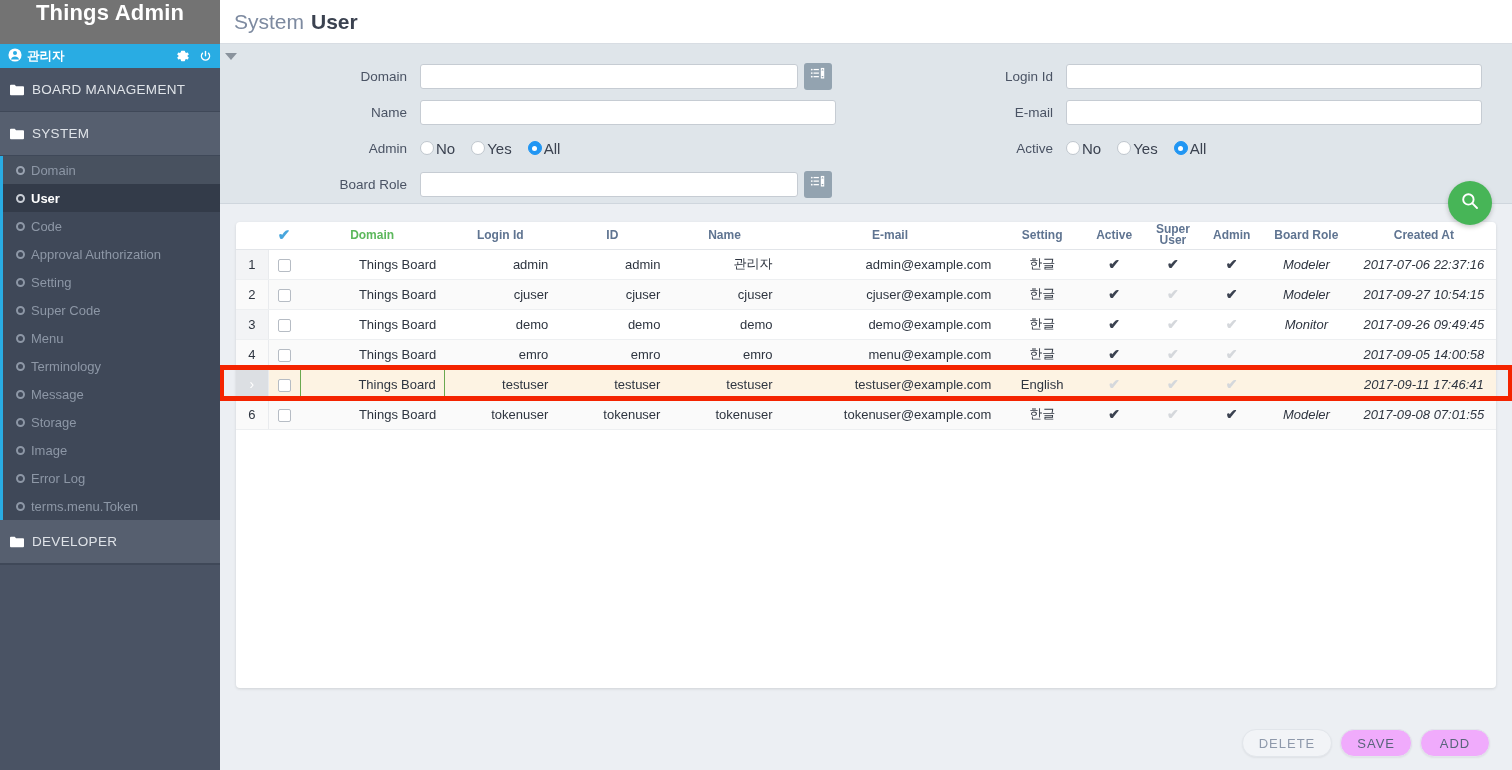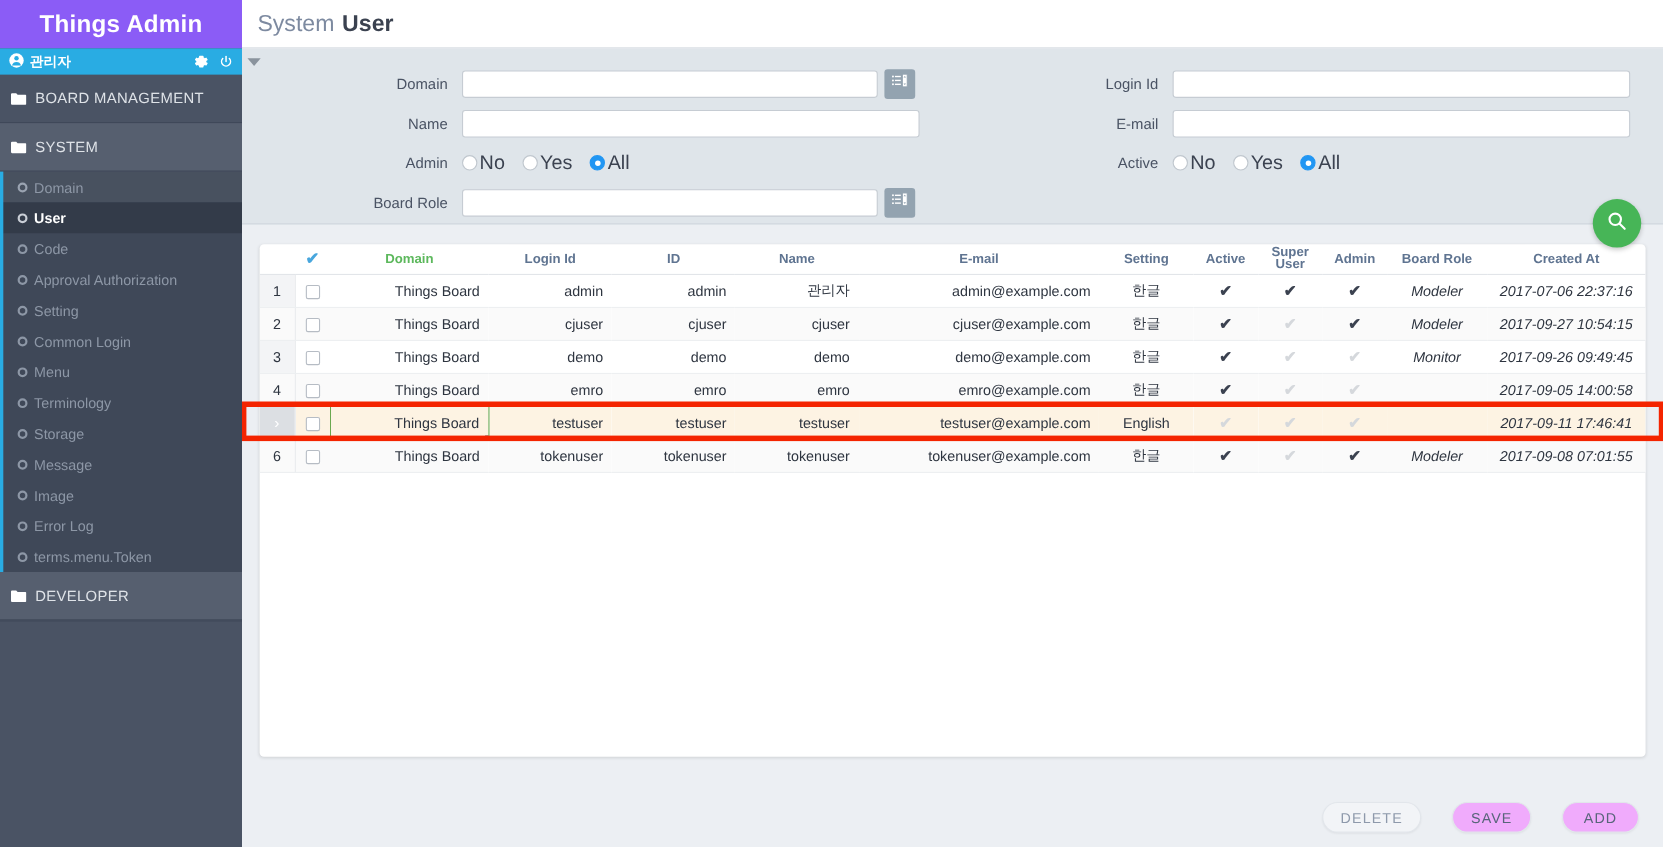--- a/index.html
+++ b/index.html
@@ -17,23 +17,23 @@
   .sidebar {
     width: 220px; height: 770px;
     background: #4a5364;
     flex: 0 0 220px;
     display: flex; flex-direction: column;
     position: relative;
     z-index: 5;
   }
   .brand {
     height: 44px;
-    background: #8b5cf6;
+    background: #737373;
     color: #ffffff;
-    display: flex; align-items: center; justify-content: center;
+    display: flex; justify-content: center;
     font-size: 22px; font-weight: bold;
     letter-spacing: .2px;
   }
   .userbar {
     height: 24px;
     background: #29ace3;
     color: #ffffff;
     display: flex; align-items: center;
     padding: 0 8px;
     font-size: 12.5px;
@@ -135,21 +135,21 @@
   .finput.w-long { width: 416px; }
   .lookup-btn {
     width: 28px; height: 27px;
     margin-left: 6px;
     background: #93a3b0;
     border-radius: 3px;
     display: flex; align-items: center; justify-content: center;
     cursor: pointer;
   }
   .radio-set { display: flex; align-items: center; gap: 0; }
-  .radio-opt { display: flex; align-items: center; margin-right: 16px; font-size: 18px; color: #3b4250; }
+  .radio-opt { display: flex; align-items: center; margin-right: 16px; font-size: 15px; color: #3b4250; }
   .rcircle {
     width: 14px; height: 14px; border-radius: 50%;
     background: #ffffff; border: 1px solid #c0c7ce;
     margin-right: 2px;
     display: flex; align-items: center; justify-content: center;
   }
   .rcircle.on { background: #2196f3; border-color: #2196f3; }
   .rcircle.on::after {
     content: ""; width: 5px; height: 5px; border-radius: 50%; background: #ffffff;
   }
@@ -246,21 +246,21 @@
     border: 5px solid #f42400;
     pointer-events: none;
     z-index: 4;
   }
 
   
   .footer {
     height: 54px;
     display: flex; align-items: center; justify-content: flex-end;
     padding-right: 22px;
-    gap: 28px;
+    gap: 8px;
   }
   .pillbtn {
     min-width: 70px; height: 28px;
     border-radius: 14px;
     background: #f0abfc;
     border: 1px solid #e2e6eb;
     color: #58657a;
     font-size: 13px;
     letter-spacing: 1px;
     display: flex; align-items: center; justify-content: center;
@@ -341,37 +341,37 @@
       <div class="navitem">
         <span class="bullet"></span>
         <span>Approval Authorization</span>
       </div>
       <div class="navitem">
         <span class="bullet"></span>
         <span>Setting</span>
       </div>
       <div class="navitem">
         <span class="bullet"></span>
-        <span>Common Login</span>
+        <span>Super Code</span>
       </div>
       <div class="navitem">
         <span class="bullet"></span>
         <span>Menu</span>
       </div>
       <div class="navitem">
         <span class="bullet"></span>
         <span>Terminology</span>
       </div>
       <div class="navitem">
         <span class="bullet"></span>
+        <span>Message</span>
+      </div>
+      <div class="navitem">
+        <span class="bullet"></span>
         <span>Storage</span>
-      </div>
-      <div class="navitem">
-        <span class="bullet"></span>
-        <span>Message</span>
       </div>
       <div class="navitem">
         <span class="bullet"></span>
         <span>Image</span>
       </div>
       <div class="navitem">
         <span class="bullet"></span>
         <span>Error Log</span>
       </div>
       <div class="navitem">
@@ -606,21 +606,21 @@
               <td class="c-right">2017-09-26 09:49:45</td>
             </tr>
 
             <tr class="alt">
               <td class="rownum">4</td>
               <td class="cbcell"><span class="cbox"></span></td>
               <td class="c-left">Things Board</td>
               <td class="c-left">emro</td>
               <td class="c-left">emro</td>
               <td class="c-left">emro</td>
-              <td class="c-left">emro@example.com</td>
+              <td class="c-left">menu@example.com</td>
               <td class="c-center">한글</td>
               <td class="c-center"><span class="tick">✔</span></td>
               <td class="c-center"><span class="tick off">✔</span></td>
               <td class="c-center"><span class="tick off">✔</span></td>
               <td class="c-right"></td>
               <td class="c-right">2017-09-05 14:00:58</td>
             </tr>
 
             <tr class="selrow">
               <td class="rownum">

